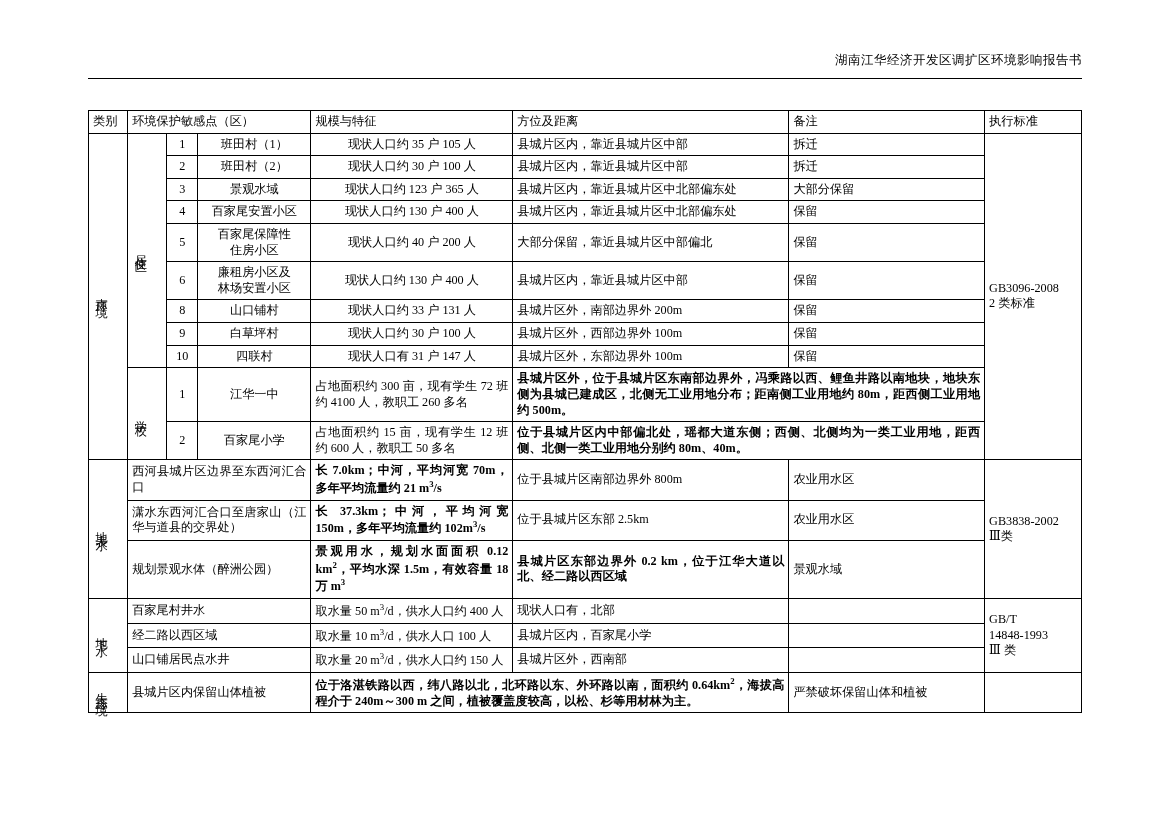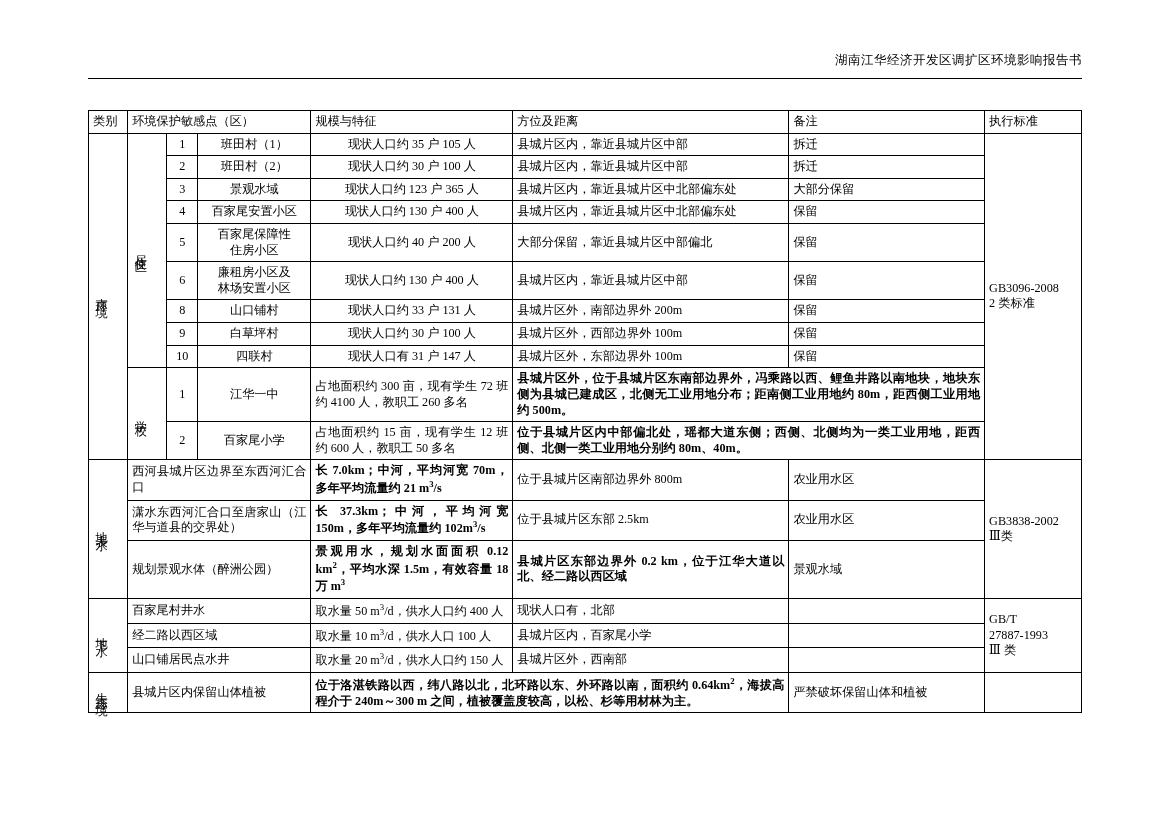--- a/index.html
+++ b/index.html
@@ -240,21 +240,21 @@
       <tr>
         <td rowspan="3" class="vtext">
           <span style="writing-mode:vertical-rl; text-orientation:upright; display:inline-block; letter-spacing:4px;">地下水</span>
         </td>
         <td colspan="3" class="justify">百家尾村井水</td>
         <td class="justify">取水量 50 m<sup>3</sup>/d，供水人口约 400 人</td>
         <td>现状人口有，北部</td>
         <td></td>
         <td rowspan="3" class="vtext">
           <div>GB/T</div>
-          <div>27887-1993</div>
+          <div>14848-1993</div>
           <div>Ⅲ 类</div>
         </td>
       </tr>
 
       <tr>
         <td colspan="3" class="justify">经二路以西区域</td>
         <td class="justify">取水量 10 m<sup>3</sup>/d，供水人口 100 人</td>
         <td>县城片区内，百家尾小学</td>
         <td></td>
       </tr>

